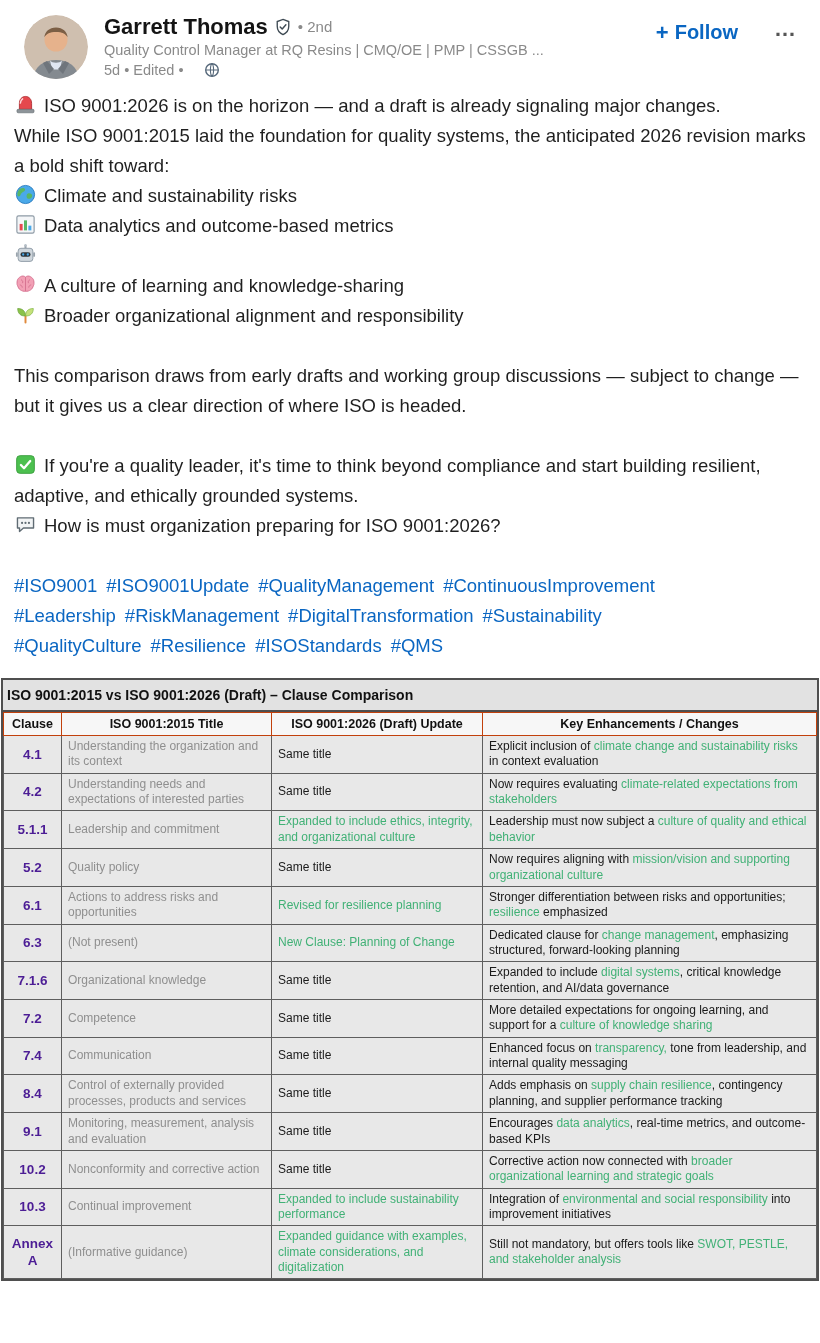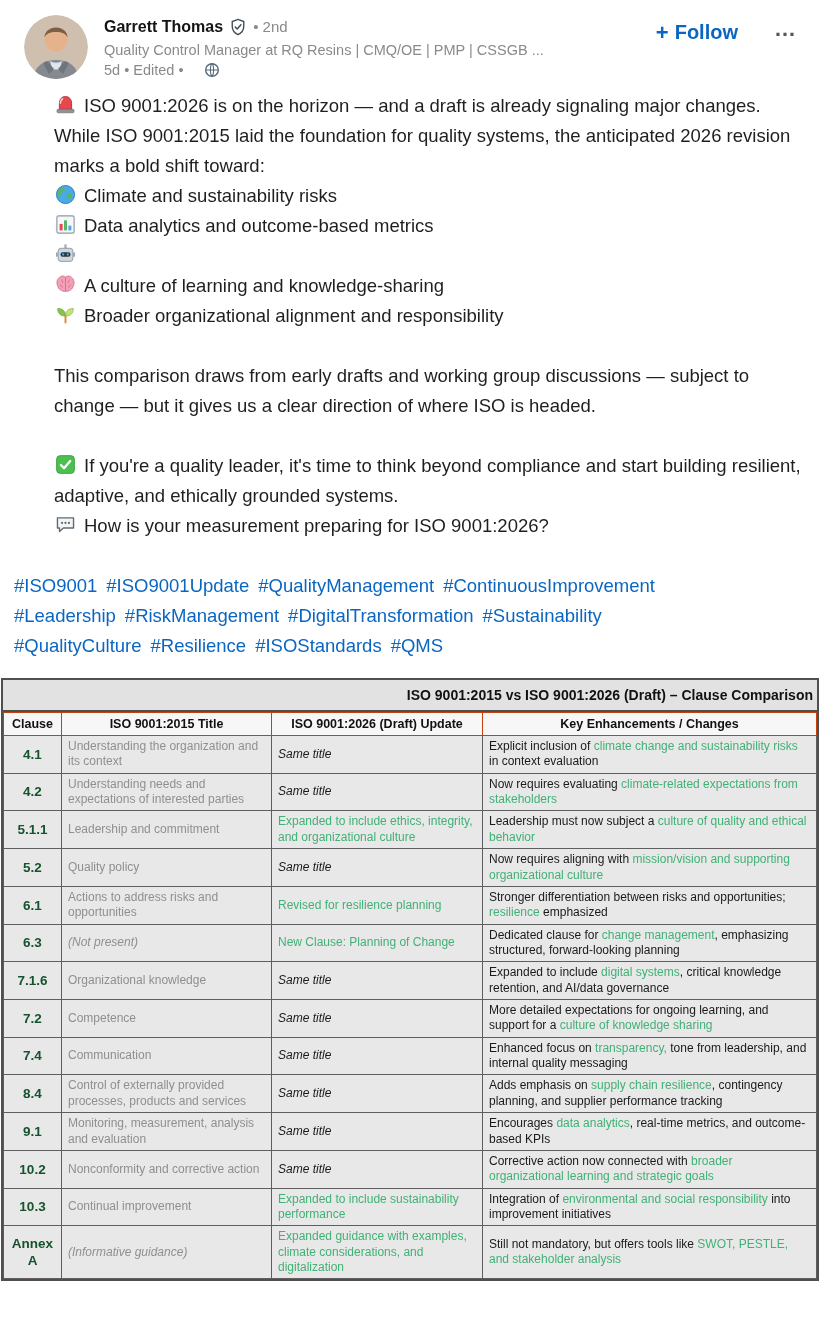--- a/index.html
+++ b/index.html
@@ -6,52 +6,52 @@
   html,body{margin:0;padding:0;background:#fff;}
   body{width:820px;font-family:"Liberation Sans",sans-serif;color:#1f1f1f;}
   .page{width:820px;background:#fff;}
 
   
   .post-header{display:flex;align-items:flex-start;padding:15px 16px 2px 24px;}
   .avatar{width:64px;height:64px;border-radius:50%;overflow:hidden;flex:none;cursor:pointer;}
   .avatar svg{display:block;width:64px;height:64px;}
   .header-text{margin-left:16px;flex:1;min-width:0;}
   .name-row{display:flex;align-items:center;gap:6px;line-height:24px;}
-  .name{font-size:16px;font-weight:bold;color:#141414;cursor:pointer;}
+  .name{font-size:22px;font-weight:bold;color:#141414;cursor:pointer;}
   .verified{width:18px;height:18px;display:inline-block;}
   .verified svg{display:block;width:18px;height:18px;}
   .degree{font-size:15px;color:var(--muted);}
   .headline{font-size:14.5px;color:var(--muted);margin-top:3px;white-space:nowrap;overflow:hidden;text-overflow:ellipsis;max-width:560px;}
   .meta{font-size:14.5px;color:var(--muted);margin-top:4px;display:flex;align-items:center;gap:21px;}
   .meta svg{width:16px;height:16px;display:block;}
   .header-actions{display:flex;align-items:flex-start;gap:26px;padding-top:4px;}
   .follow-btn{background:none;border:none;color:var(--blue);font-weight:bold;font-size:20px;cursor:pointer;display:flex;align-items:center;gap:6px;padding:2px 4px;font-family:inherit;}
   .follow-plus{font-size:22px;line-height:20px;}
   .more-btn{background:none;border:none;color:#555;font-size:22px;font-weight:bold;letter-spacing:2px;cursor:pointer;padding:0 6px;line-height:20px;font-family:inherit;}
 
   
   .post-body{padding:10px 14px 0 14px;font-size:18.5px;line-height:30px;color:#1f1f1f;}
-  .post-line{display:block;margin-left:40px;}
+  .post-line{display:block;}
   .post-spacer{height:30px;}
   .emoji{display:inline-block;width:23px;height:23px;vertical-align:-4px;margin-right:7px;}
   .emoji svg{display:block;width:23px;height:23px;}
 
   .hashtags{padding:30px 14px 0 14px;font-size:18.5px;line-height:30px;}
   .hashtag{color:var(--blue);font-weight:normal;margin-right:9px;cursor:pointer;}
 
   
   .table-image{margin:17px 1px 12px 1px;border:2px solid #4f4f4f;background:#e8e8e8;cursor:pointer;}
-  .tbl-title{background:#e2e2e2;border-bottom:2px solid #4f4f4f;text-align:right;font-weight:bold;font-size:14px;color:#111;padding:7px 4px;}
+  .tbl-title{background:#e2e2e2;border-bottom:2px solid #4f4f4f;text-align:left;font-weight:bold;font-size:14px;color:#111;padding:7px 4px;}
   table{border-collapse:collapse;width:100%;table-layout:fixed;}
   th{background:#f7f7f7;border:1px solid #c2410c;font-size:12.5px;font-weight:bold;color:#111;padding:4px 2px;}
   td{background:#e8e8e8;border:1px solid #5e5e5e;font-size:12px;line-height:1.28;color:#1a1a1a;padding:3px 6px;vertical-align:middle;}
-  td.clause{text-align:center;font-weight:bold;font-size:13.5px;color:#14532d;padding:3px 2px;}
+  td.clause{text-align:center;font-weight:bold;font-size:13.5px;color:#4c1d95;padding:3px 2px;}
   .gray{color:#8f8f8f;}
   .green{color:var(--green);}
-  .italic{font-style:italic;}
+  .italic{}
 </style>
 </head>
 <body>
 
 <div class="page">
 
   <header class="post-header">
     <div class="avatar">
       <svg viewBox="0 0 64 64">
         <circle cx="32" cy="32" r="32" fill="#cfbfaf"></circle>
@@ -137,21 +137,21 @@
       <div class="post-spacer"></div>
       <div class="post-line"><span class="emoji"><svg viewBox="0 0 20 20">
             <rect x="2.3" y="2.3" width="15.4" height="15.4" rx="3" fill="#4cc04f" stroke="#3a9e3d" stroke-width="0.8"></rect>
             <path d="M6 10.4l2.7 2.8 5.4-6.2" stroke="#fff" stroke-width="2" fill="none" stroke-linecap="round" stroke-linejoin="round"></path>
           </svg></span><span>If you're a quality leader, it's time to think beyond compliance and start building resilient, adaptive, and ethically grounded systems.</span></div>
       <div class="post-line"><span class="emoji"><svg viewBox="0 0 20 20">
             <path d="M3 4.2h14v8.8H8.2L4.8 16v-3H3z" fill="#f2f4f5" stroke="#5f6b73" stroke-width="1.2" stroke-linejoin="round"></path>
             <circle cx="7" cy="8.6" r="0.95" fill="#5f6b73"></circle>
             <circle cx="10" cy="8.6" r="0.95" fill="#5f6b73"></circle>
             <circle cx="13" cy="8.6" r="0.95" fill="#5f6b73"></circle>
-          </svg></span><span>How is your measurement preparing for ISO 9001:2026?</span></div>
+          </svg></span><span>How is must organization preparing for ISO 9001:2026?</span></div>
     </div>
 
   <div class="hashtags" id="hashtags">
       <div class="hashtag-line"><span class="hashtag">#ISO9001</span><span class="hashtag">#ISO9001Update</span><span class="hashtag">#QualityManagement</span><span class="hashtag">#ContinuousImprovement</span></div>
       <div class="hashtag-line"><span class="hashtag">#Leadership</span><span class="hashtag">#RiskManagement</span><span class="hashtag">#DigitalTransformation</span><span class="hashtag">#Sustainability</span></div>
       <div class="hashtag-line"><span class="hashtag">#QualityCulture</span><span class="hashtag">#Resilience</span><span class="hashtag">#ISOStandards</span><span class="hashtag">#QMS</span></div>
     </div>
 
   <figure class="table-image" style="margin-left:1px;margin-right:1px;">
     <div class="tbl-title">ISO 9001:2015 vs ISO 9001:2026 (Draft) – Clause Comparison</div>

